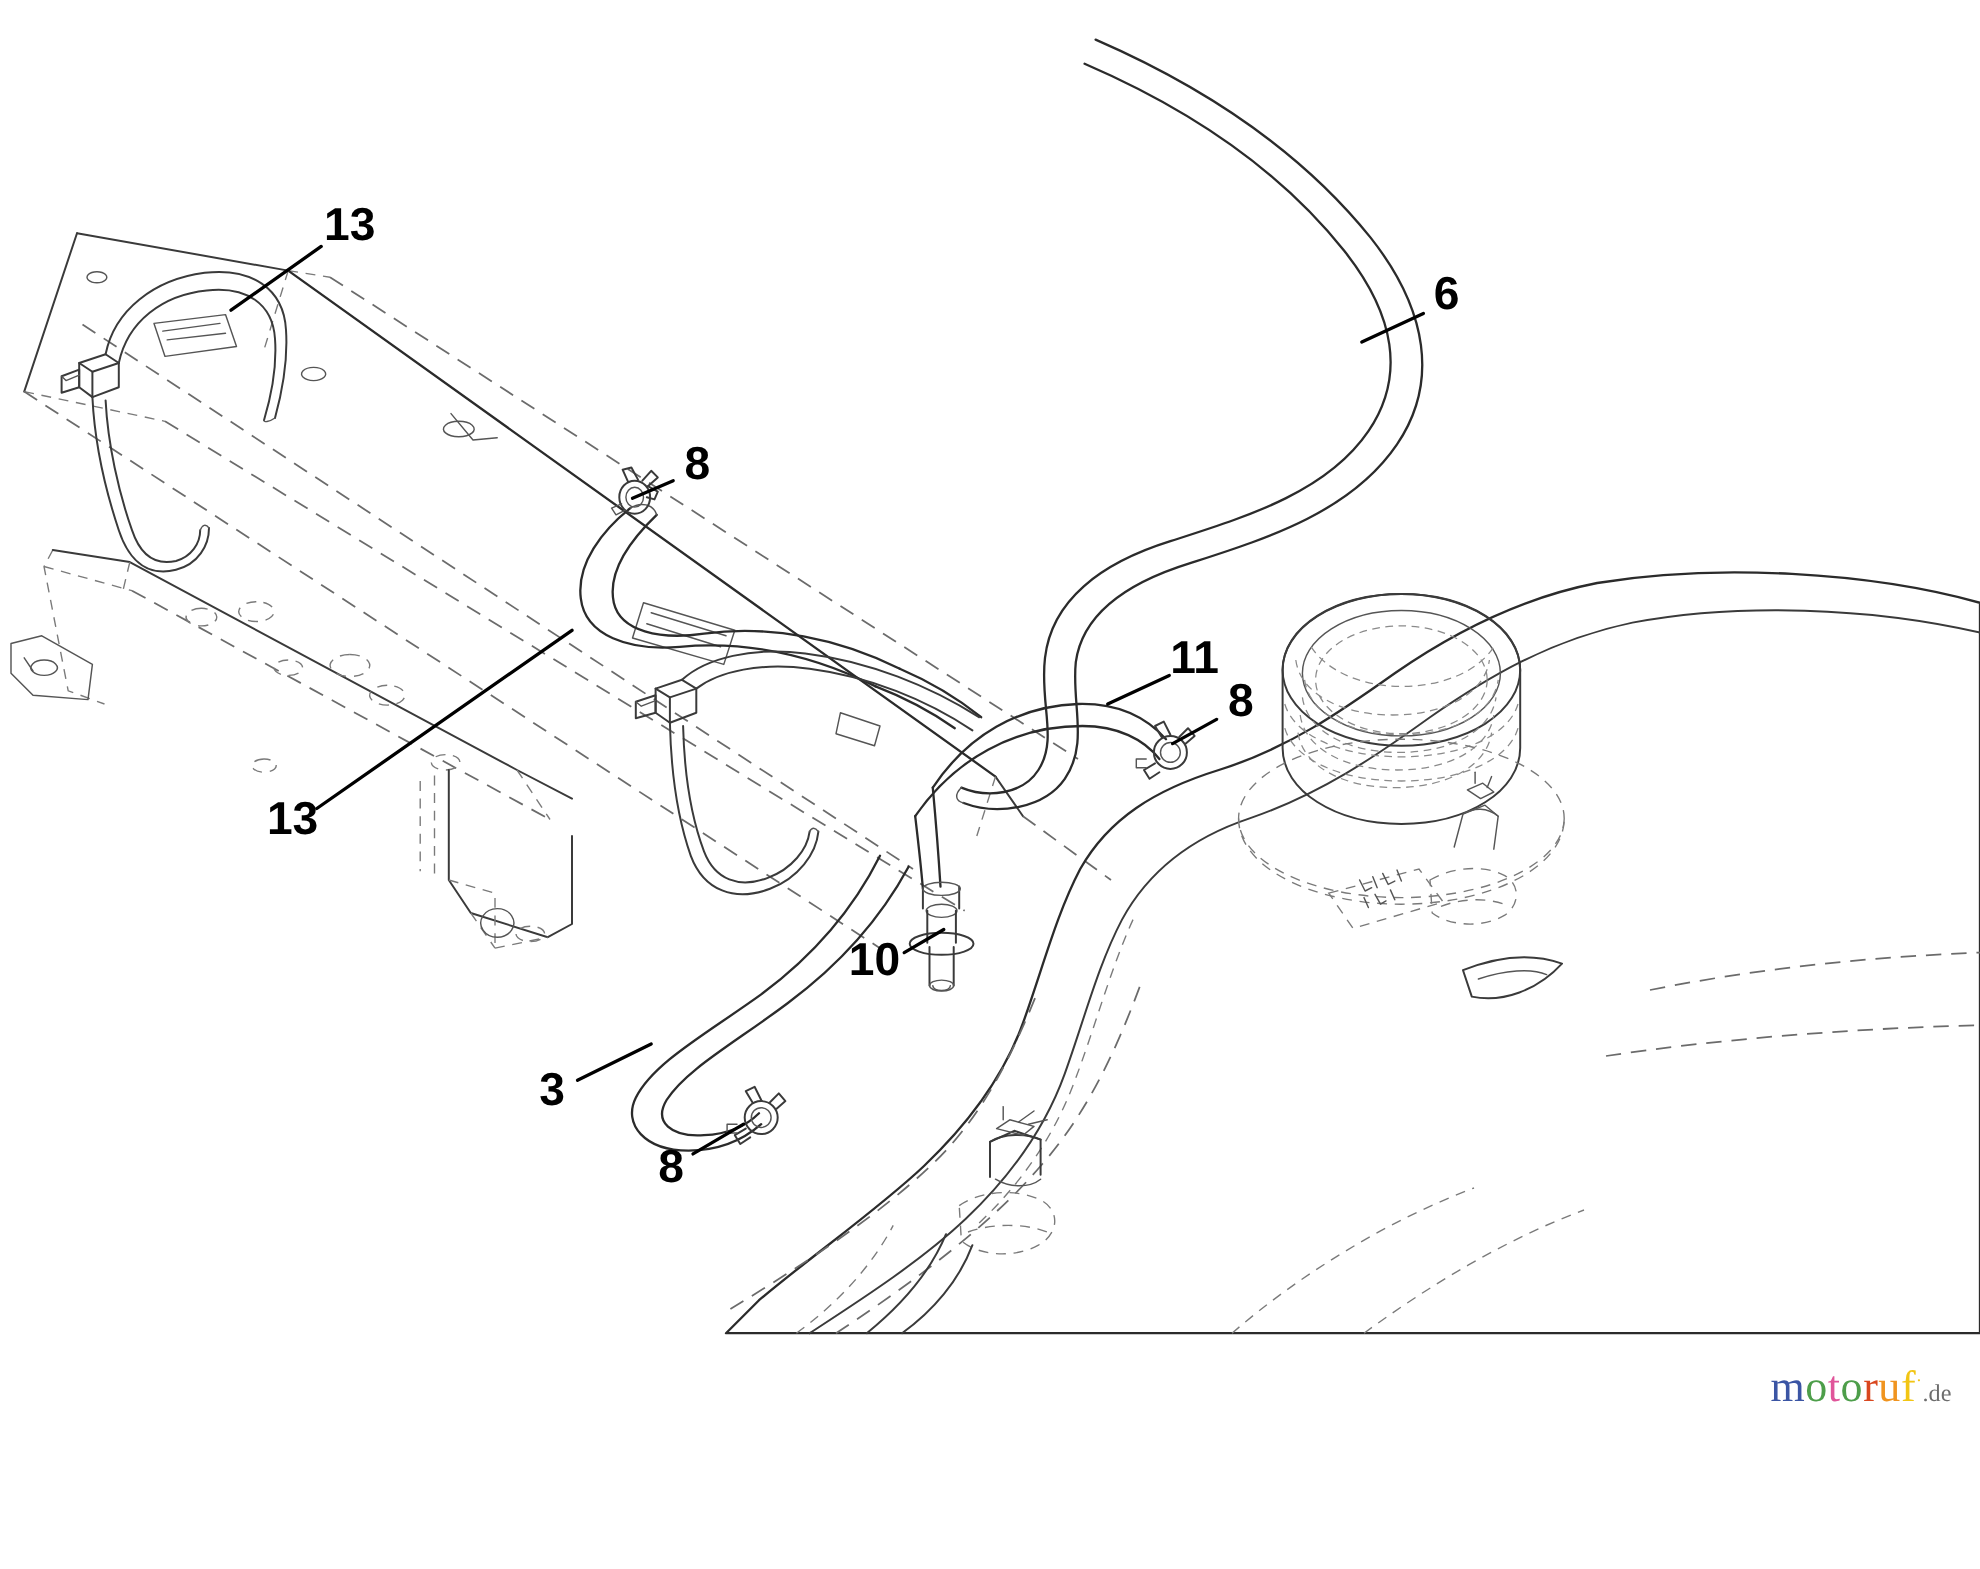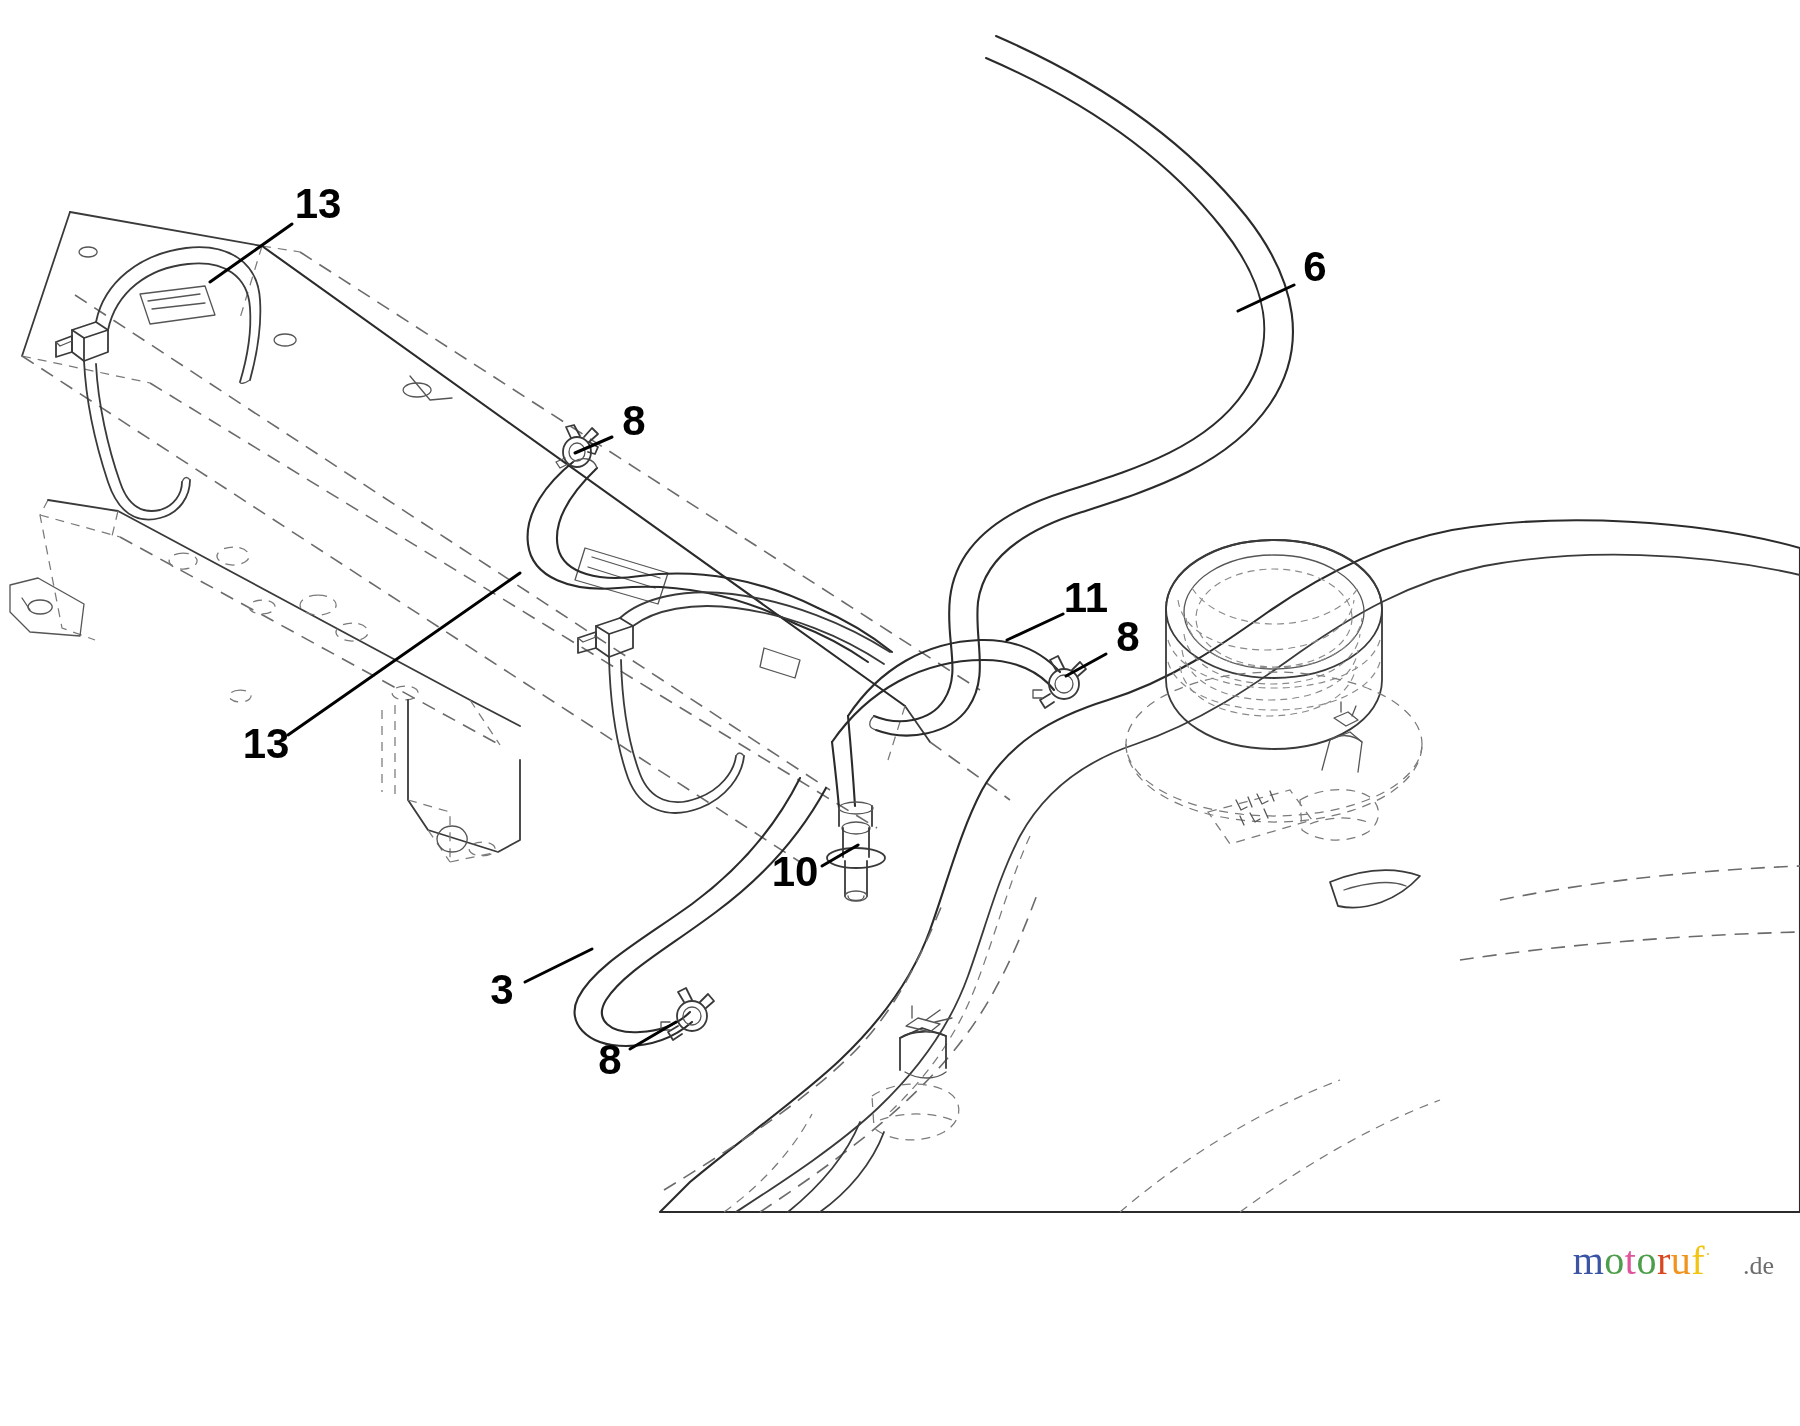--- a/index.html
+++ b/index.html
@@ -36,21 +36,21 @@
     font-size:40px;
     letter-spacing:0.5px;
     white-space:nowrap;
     user-select:none;
   }
   #watermark span{display:inline-block;}
   .wm-dot{
     font-size:16px;vertical-align:super;
   }
   .wm-tld{
-    font-size:26px;color:#6d6d6d;letter-spacing:0;margin-left:32px;
+    font-size:22px;color:#6d6d6d;letter-spacing:0;
   }
 </style>
 </head>
 <body>
 
 <div id="diagram-root">
 
   <svg id="parts-svg" viewBox="0 0 1800 1426" xmlns="http://www.w3.org/2000/svg">
 
     <g>

